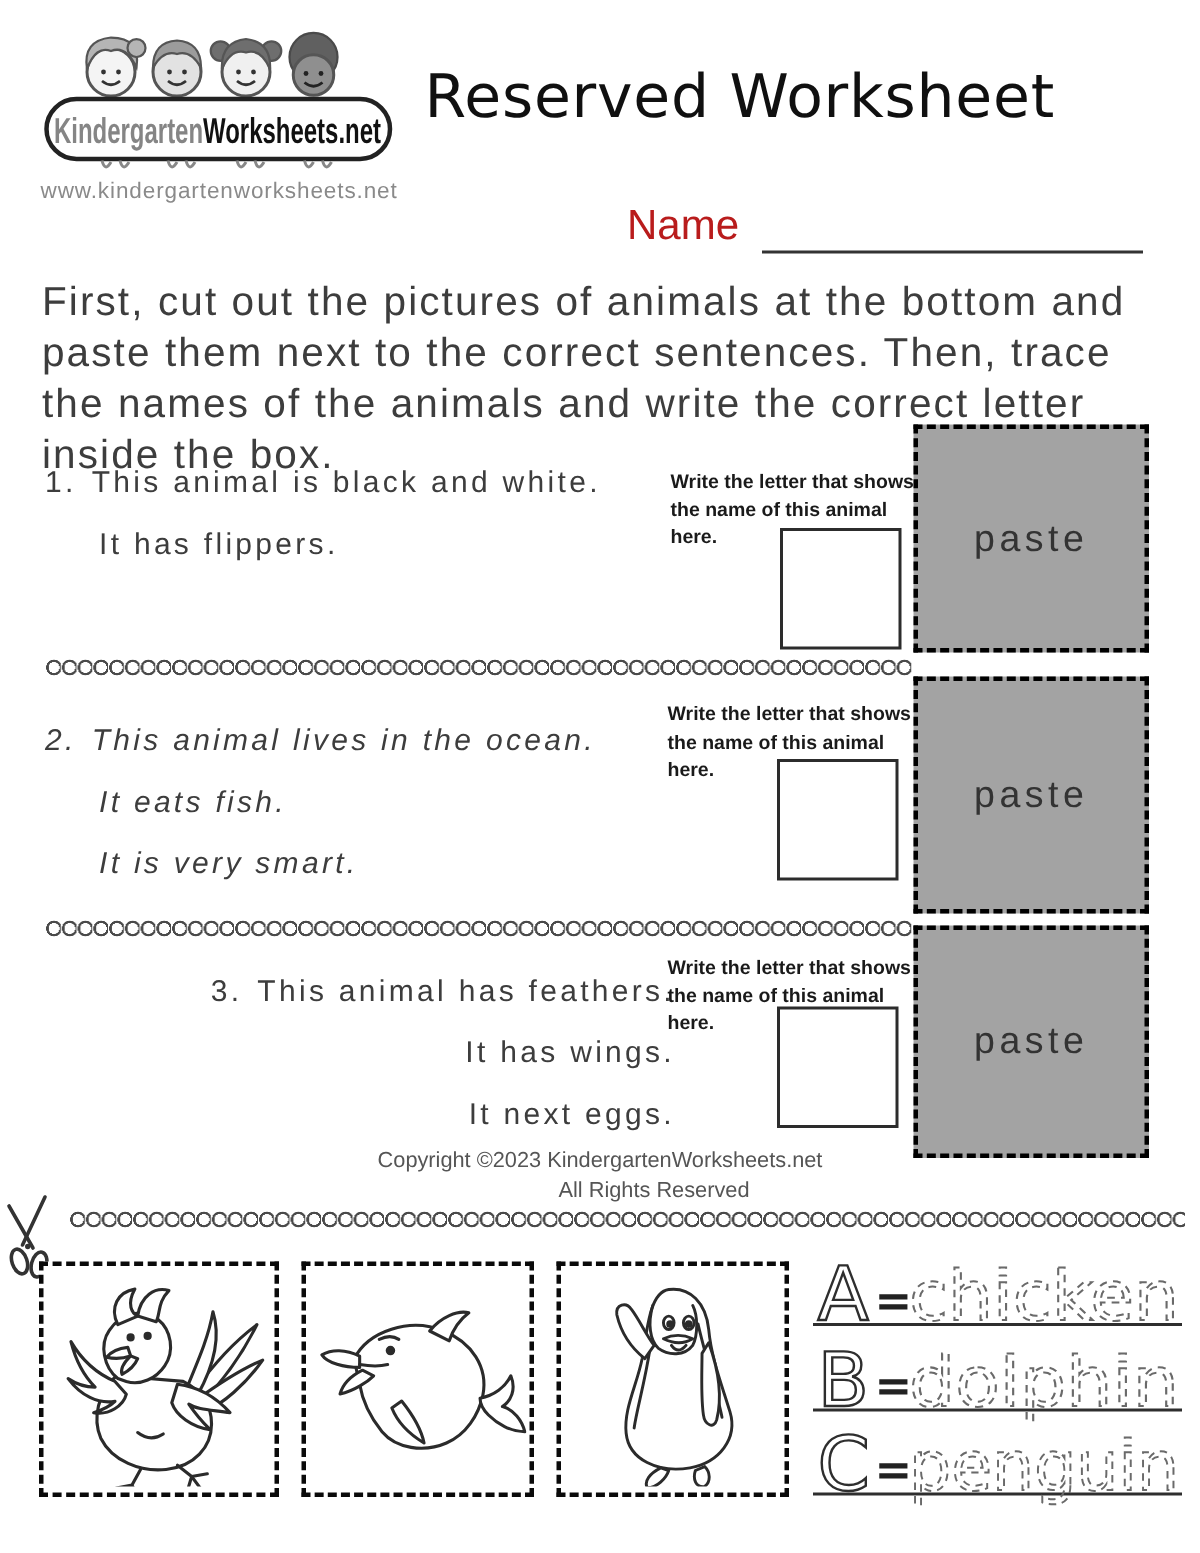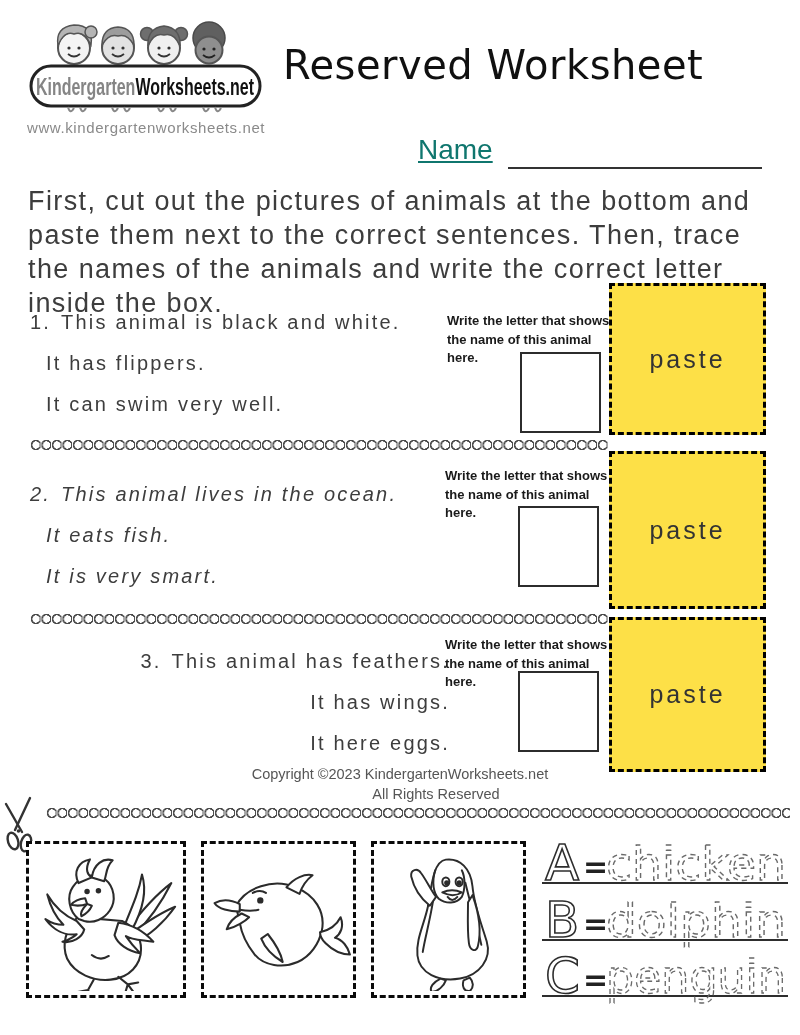--- a/index.html
+++ b/index.html
@@ -4,41 +4,41 @@
 <style>
   html,body{margin:0;padding:0;background:#fff;}
   #page{position:relative;width:800px;height:1035px;background:#ffffff;overflow:hidden;
         font-family:"Liberation Sans",sans-serif;color:#222;}
 
   
   .logo{position:absolute;left:28px;top:18px;}
   .site-url{position:absolute;left:27px;top:119px;font-size:15px;color:#8a8a8a;letter-spacing:.6px;}
   .page-title{position:absolute;left:283px;top:42px;font-family:"DejaVu Sans",sans-serif;
               font-size:40px;color:#101010;letter-spacing:.5px;}
-  .name-label{position:absolute;left:418px;top:134px;font-size:28px;color:#0f766e;text-decoration:underline;}
+  .name-label{position:absolute;left:418px;top:134px;font-size:28px;color:#b91c1c;}
   .name-line{position:absolute;left:508px;top:167px;width:254px;border-top:2px solid #333;}
 
   
   .instructions{position:absolute;left:28px;top:184px;width:752px;
                 font-size:27px;line-height:34px;letter-spacing:1.4px;color:#3d3d3d;}
 
   
   .item{position:absolute;left:30px;width:420px;color:#3d3d3d;}
   .item .l{font-size:20px;letter-spacing:2.2px;line-height:28px;margin-bottom:13px;white-space:nowrap;}
-  .item .sub{margin-left:16px;}
+  .item .sub{margin-left:36px;}
   .num{margin-right:10px;}
   #item1{top:308px;} #item2{top:480px;font-style:italic;} #item3{top:647px;text-align:right;}
 
   .hint{position:absolute;width:170px;font-size:13px;line-height:18.5px;font-weight:bold;color:#1a1a1a;}
   #hint1{left:447px;top:312px;} #hint2{left:445px;top:467px;} #hint3{left:445px;top:636px;}
 
   .write-box{position:absolute;width:77px;height:77px;border:2px solid #2c2c2c;background:#fff;}
   #wbox1{left:520px;top:352px;} #wbox2{left:518px;top:506px;} #wbox3{left:518px;top:671px;}
 
-  .paste-box{position:absolute;left:609px;width:151px;border:3.5px dashed #000;background:#fde047;
+  .paste-box{position:absolute;left:609px;width:151px;border:3.5px dashed #000;background:#a3a3a3;
              display:flex;align-items:center;justify-content:center;}
   #pbox1{top:283px;height:146px;} #pbox2{top:451px;height:152px;} #pbox3{top:617px;height:149px;}
   .paste-label{font-size:25px;letter-spacing:3px;color:#333;}
 
   
   .chain{position:absolute;height:14px;background-repeat:repeat-x;
          background-image:radial-gradient(circle at 6px 7px, rgba(0,0,0,0) 0 3.6px, #4a4a4a 3.7px 5.1px, rgba(0,0,0,0) 5.4px);
          background-size:10.5px 14px;}
   #chain1{left:30px;top:438px;width:578px;}
   #chain2{left:30px;top:612px;width:578px;}
@@ -129,21 +129,20 @@
 
   <div class="page-title">Reserved Worksheet</div>
   <div class="name-label">Name</div>
   <div class="name-line"></div>
 
   <div class="instructions">First, cut out the pictures of animals at the bottom and paste them next to the correct sentences. Then, trace the names of the animals and write the correct letter inside the box.</div>
 
   <div class="item" id="item1">
     <div class="l"><span class="num">1.</span><span>This animal is black and white.</span></div>
     <div class="l sub">It has flippers.</div>
-    <div class="l sub">It can swim very well.</div>
   </div>
   <div class="hint" id="hint1">
     <div>Write the letter that shows</div>
     <div>the name of this animal here.</div>
   </div>
   <div class="write-box" id="wbox1"></div>
   <div class="paste-box" id="pbox1">
     <span class="paste-label">paste</span>
   </div>
 
@@ -161,21 +160,21 @@
   <div class="write-box" id="wbox2"></div>
   <div class="paste-box" id="pbox2">
     <span class="paste-label">paste</span>
   </div>
 
   <div class="chain" id="chain2"></div>
 
   <div class="item" id="item3">
     <div class="l"><span class="num">3.</span><span>This animal has feathers.</span></div>
     <div class="l sub">It has wings.</div>
-    <div class="l sub">It here eggs.</div>
+    <div class="l sub">It next eggs.</div>
   </div>
   <div class="hint" id="hint3">
     <div>Write the letter that shows</div>
     <div>the name of this animal here.</div>
   </div>
   <div class="write-box" id="wbox3"></div>
   <div class="paste-box" id="pbox3">
     <span class="paste-label">paste</span>
   </div>
 

